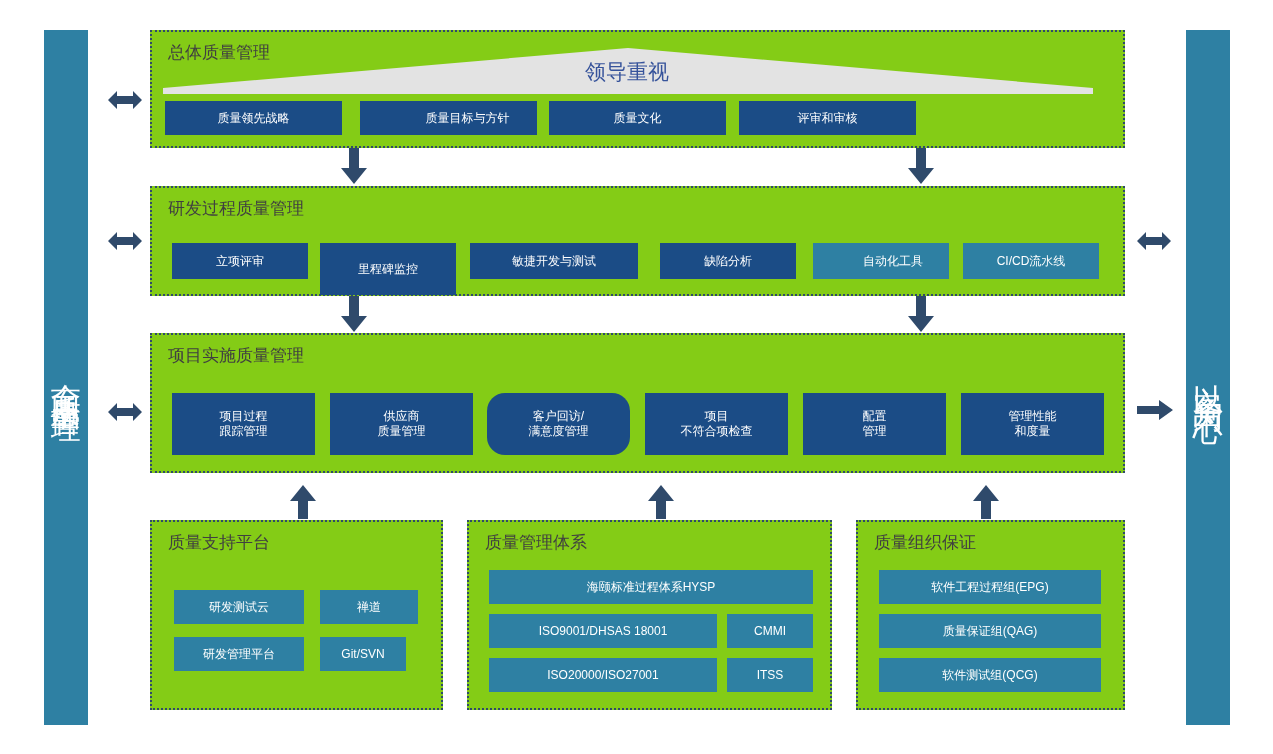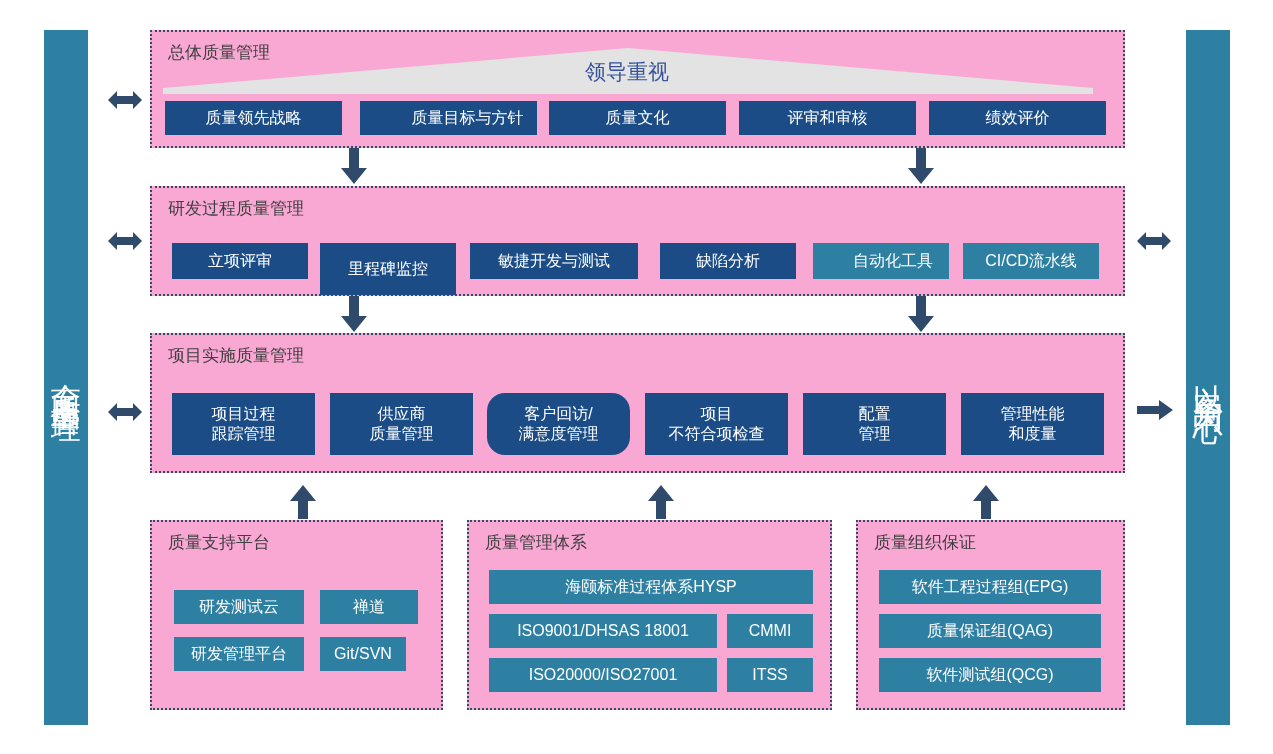--- a/index.html
+++ b/index.html
@@ -25,41 +25,41 @@
     white-space:nowrap;
   }
   #side-left{left:44px;top:30px;width:44px;height:695px;}
   #side-right{left:1186px;top:30px;width:44px;height:695px;}
 
   
   .section{
     position:absolute;
     border:2px dotted #2F4A6B;
     box-sizing:border-box;
-    background:#f9a8d4;
+    background:#84cc16;
   }
   .section-title{
     position:absolute;
     left:16px;
     top:9px;
     font-size:17px;
     color:#404040;
     white-space:nowrap;
   }
 
   
   .box{
     position:absolute;
     box-sizing:border-box;
     display:flex;
     align-items:center;
     justify-content:center;
     text-align:center;
     color:#ffffff;
-    font-size:16px;
+    font-size:12px;
     line-height:1.25;
     white-space:pre-line;
   }
   .box.navy{background:#1B4C86;}
   .box.teal{background:#2E80A3;}
 
   
   #leader-triangle{
     position:absolute;
     left:163px; top:48px;
@@ -99,21 +99,20 @@
     <svg viewBox="0 0 930 46" preserveAspectRatio="none" aria-hidden="true">
       <polygon points="465,0 930,40 930,46 0,46 0,40" fill="#E3E3E3"></polygon>
     </svg>
   </div>
   <div id="leader-label">领导重视</div>
 
   <div class="box navy" style="left:165px;top:101px;width:177px;height:34px;">质量领先战略</div>
   <div class="box navy" style="left:360px;top:101px;width:177px;height:34px;padding-left:38px;">质量目标与方针</div>
   <div class="box navy" style="left:549px;top:101px;width:177px;height:34px;">质量文化</div>
   <div class="box navy" style="left:739px;top:101px;width:177px;height:34px;">评审和审核</div>
-  <div class="box navy" style="left:929px;top:101px;width:177px;height:34px;">绩效评价</div>
 
   <div class="section" id="sec2" style="left:150px;top:186px;width:975px;height:110px;">
     <div class="section-title">研发过程质量管理</div>
   </div>
 
   <div class="box navy" style="left:172px;top:243px;width:136px;height:36px;">立项评审</div>
   <div class="box navy" style="left:320px;top:243px;width:136px;height:52px;">里程碑监控</div>
   <div class="box navy" style="left:470px;top:243px;width:168px;height:36px;">敏捷开发与测试</div>
   <div class="box navy" style="left:660px;top:243px;width:136px;height:36px;">缺陷分析</div>
   <div class="box teal" style="left:813px;top:243px;width:136px;height:36px;padding-left:24px;">自动化工具</div>

